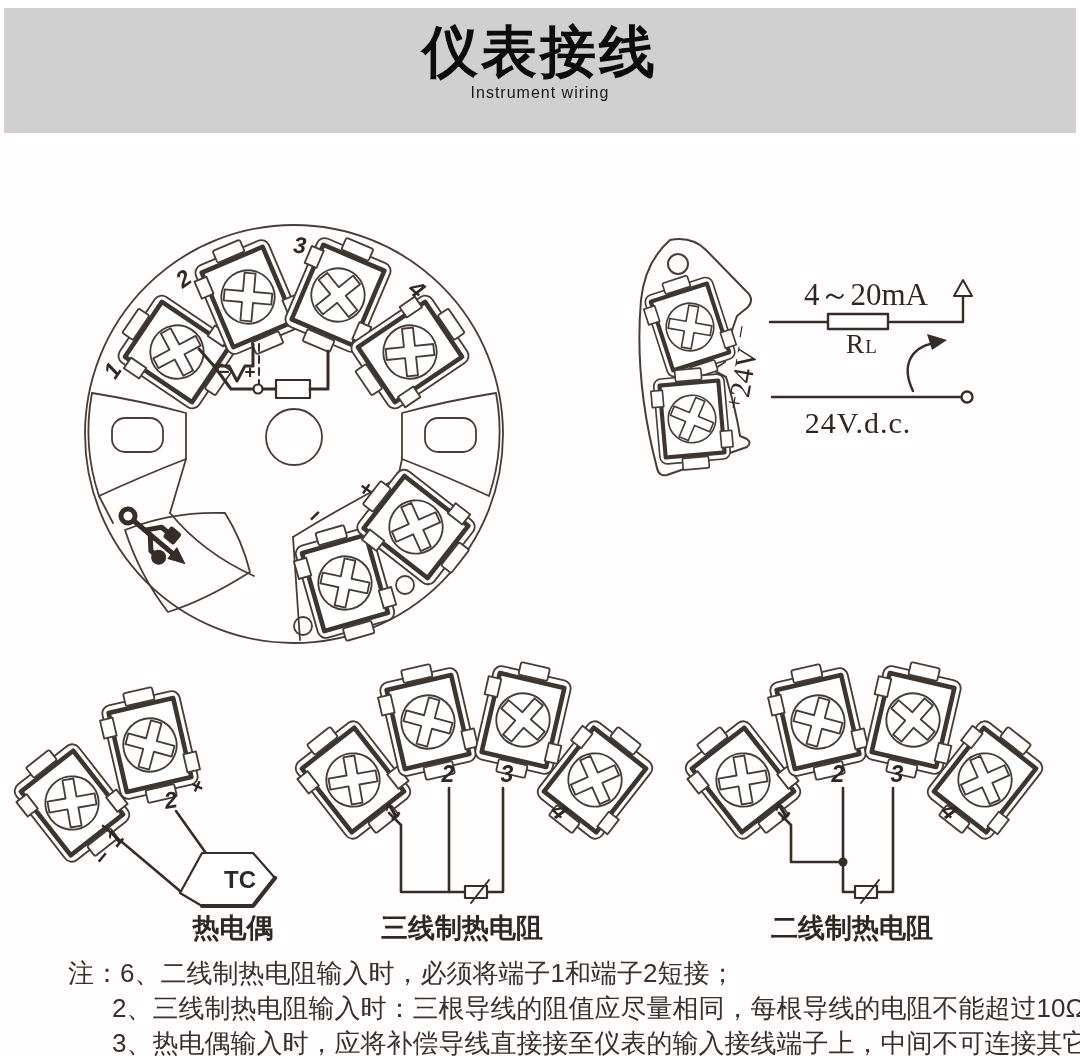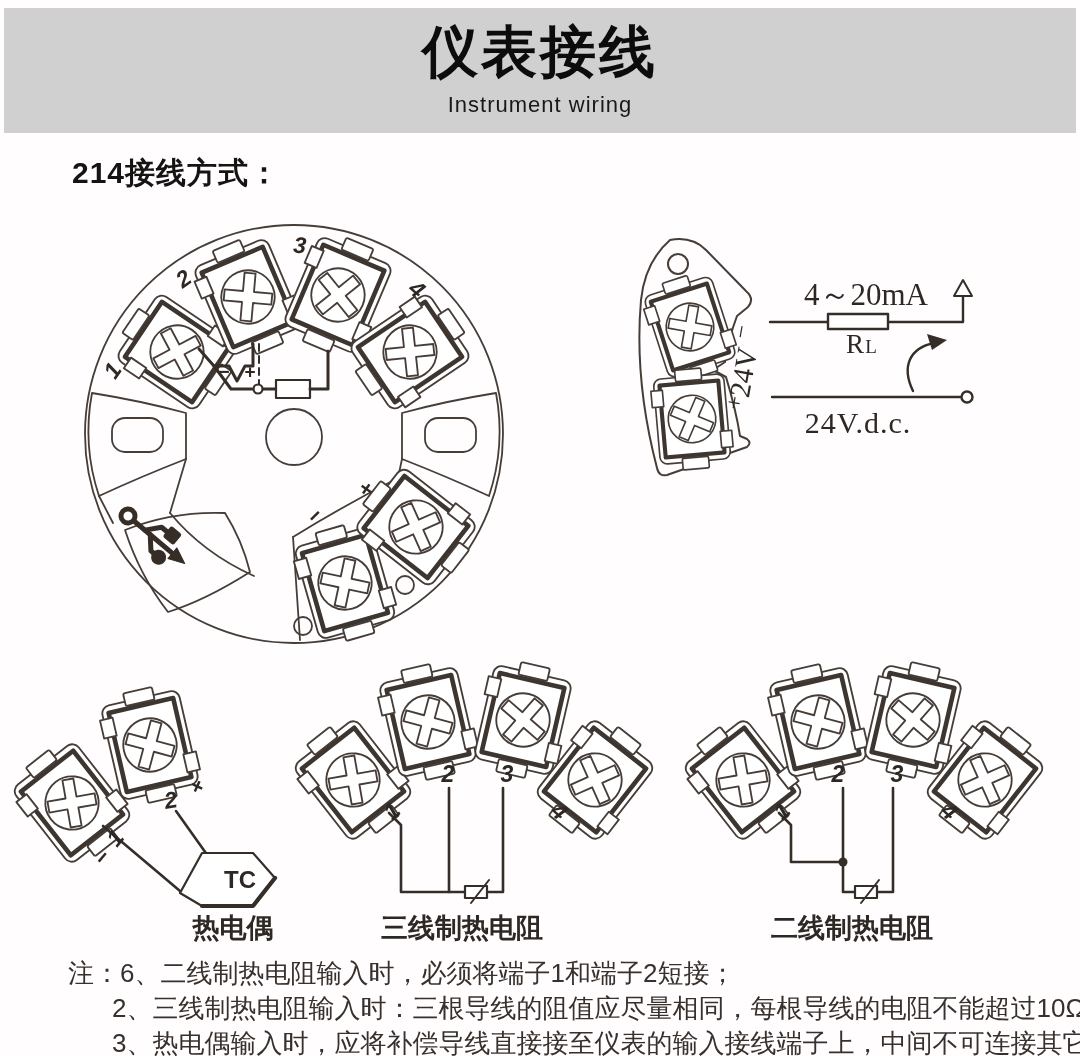--- a/index.html
+++ b/index.html
@@ -1,40 +1,39 @@
 <!DOCTYPE html>
 <html><head>
 <meta charset="utf-8">
 <style>
   html,body{margin:0;padding:0;background:#ffffff;}
   .page{position:relative;width:1080px;height:1056px;background:#fffdfd;overflow:hidden;
         font-family:"Liberation Sans","DejaVu Sans",sans-serif;color:#2e2825;}
   .header-band{position:absolute;left:4px;right:4px;top:8px;height:125px;background:#d1d0d0;text-align:center;}
   .title{font-size:56px;font-weight:bold;color:#0c0c0c;letter-spacing:3px;margin-top:16px;line-height:1;}
-  .subtitle{font-size:22px;color:#181818;margin-top:12px;letter-spacing:1px;}
+  .subtitle{font-size:16px;color:#181818;margin-top:4px;letter-spacing:1px;}
   .section-heading{position:absolute;left:72px;top:153px;font-size:30px;font-weight:bold;color:#161413;letter-spacing:1px;}
   .notes{position:absolute;left:68px;top:956px;font-size:26px;line-height:35px;color:#38302c;font-weight:500;white-space:nowrap;}
   .note-indent{padding-left:44px;}
   svg text{fill:#2e2825;}
   .num{font-size:23px;font-weight:bold;font-style:italic;}
   .sign{font-size:22px;font-weight:bold;}
   .serif{font-family:"Liberation Serif","DejaVu Serif",serif;}
   .cap{font-size:27px;font-weight:bold;}
 </style>
 </head>
 <body>
 
 <div class="page">
 
   <div class="header-band">
     <div class="title">仪表接线</div>
     <div class="subtitle">Instrument wiring</div>
   </div>
 
-  <div class="section-heading">214接线方式：</div>
 
   <svg width="1080" height="1056" viewBox="0 0 1080 1056" style="position:absolute;left:0;top:0;" fill="none" stroke-linecap="round" stroke-linejoin="round">
     <defs>
       <g id="term">
         <rect x="-43" y="-52" width="86" height="104" rx="9" fill="#fff" stroke="#463d38" stroke-width="2"></rect>
         <rect x="-16" y="-61" width="32" height="14" rx="2" fill="#fff" stroke="#463d38" stroke-width="2"></rect>
         <rect x="-16" y="47" width="32" height="14" rx="2" fill="#fff" stroke="#463d38" stroke-width="2"></rect>
         <rect x="-36" y="-44" width="72" height="88" fill="#fff" stroke="#3d3530" stroke-width="5"></rect>
         <rect x="-47" y="-38" width="14" height="20" fill="#fff" stroke="#463d38" stroke-width="2"></rect>
         <rect x="33" y="18" width="14" height="20" fill="#fff" stroke="#463d38" stroke-width="2"></rect>

